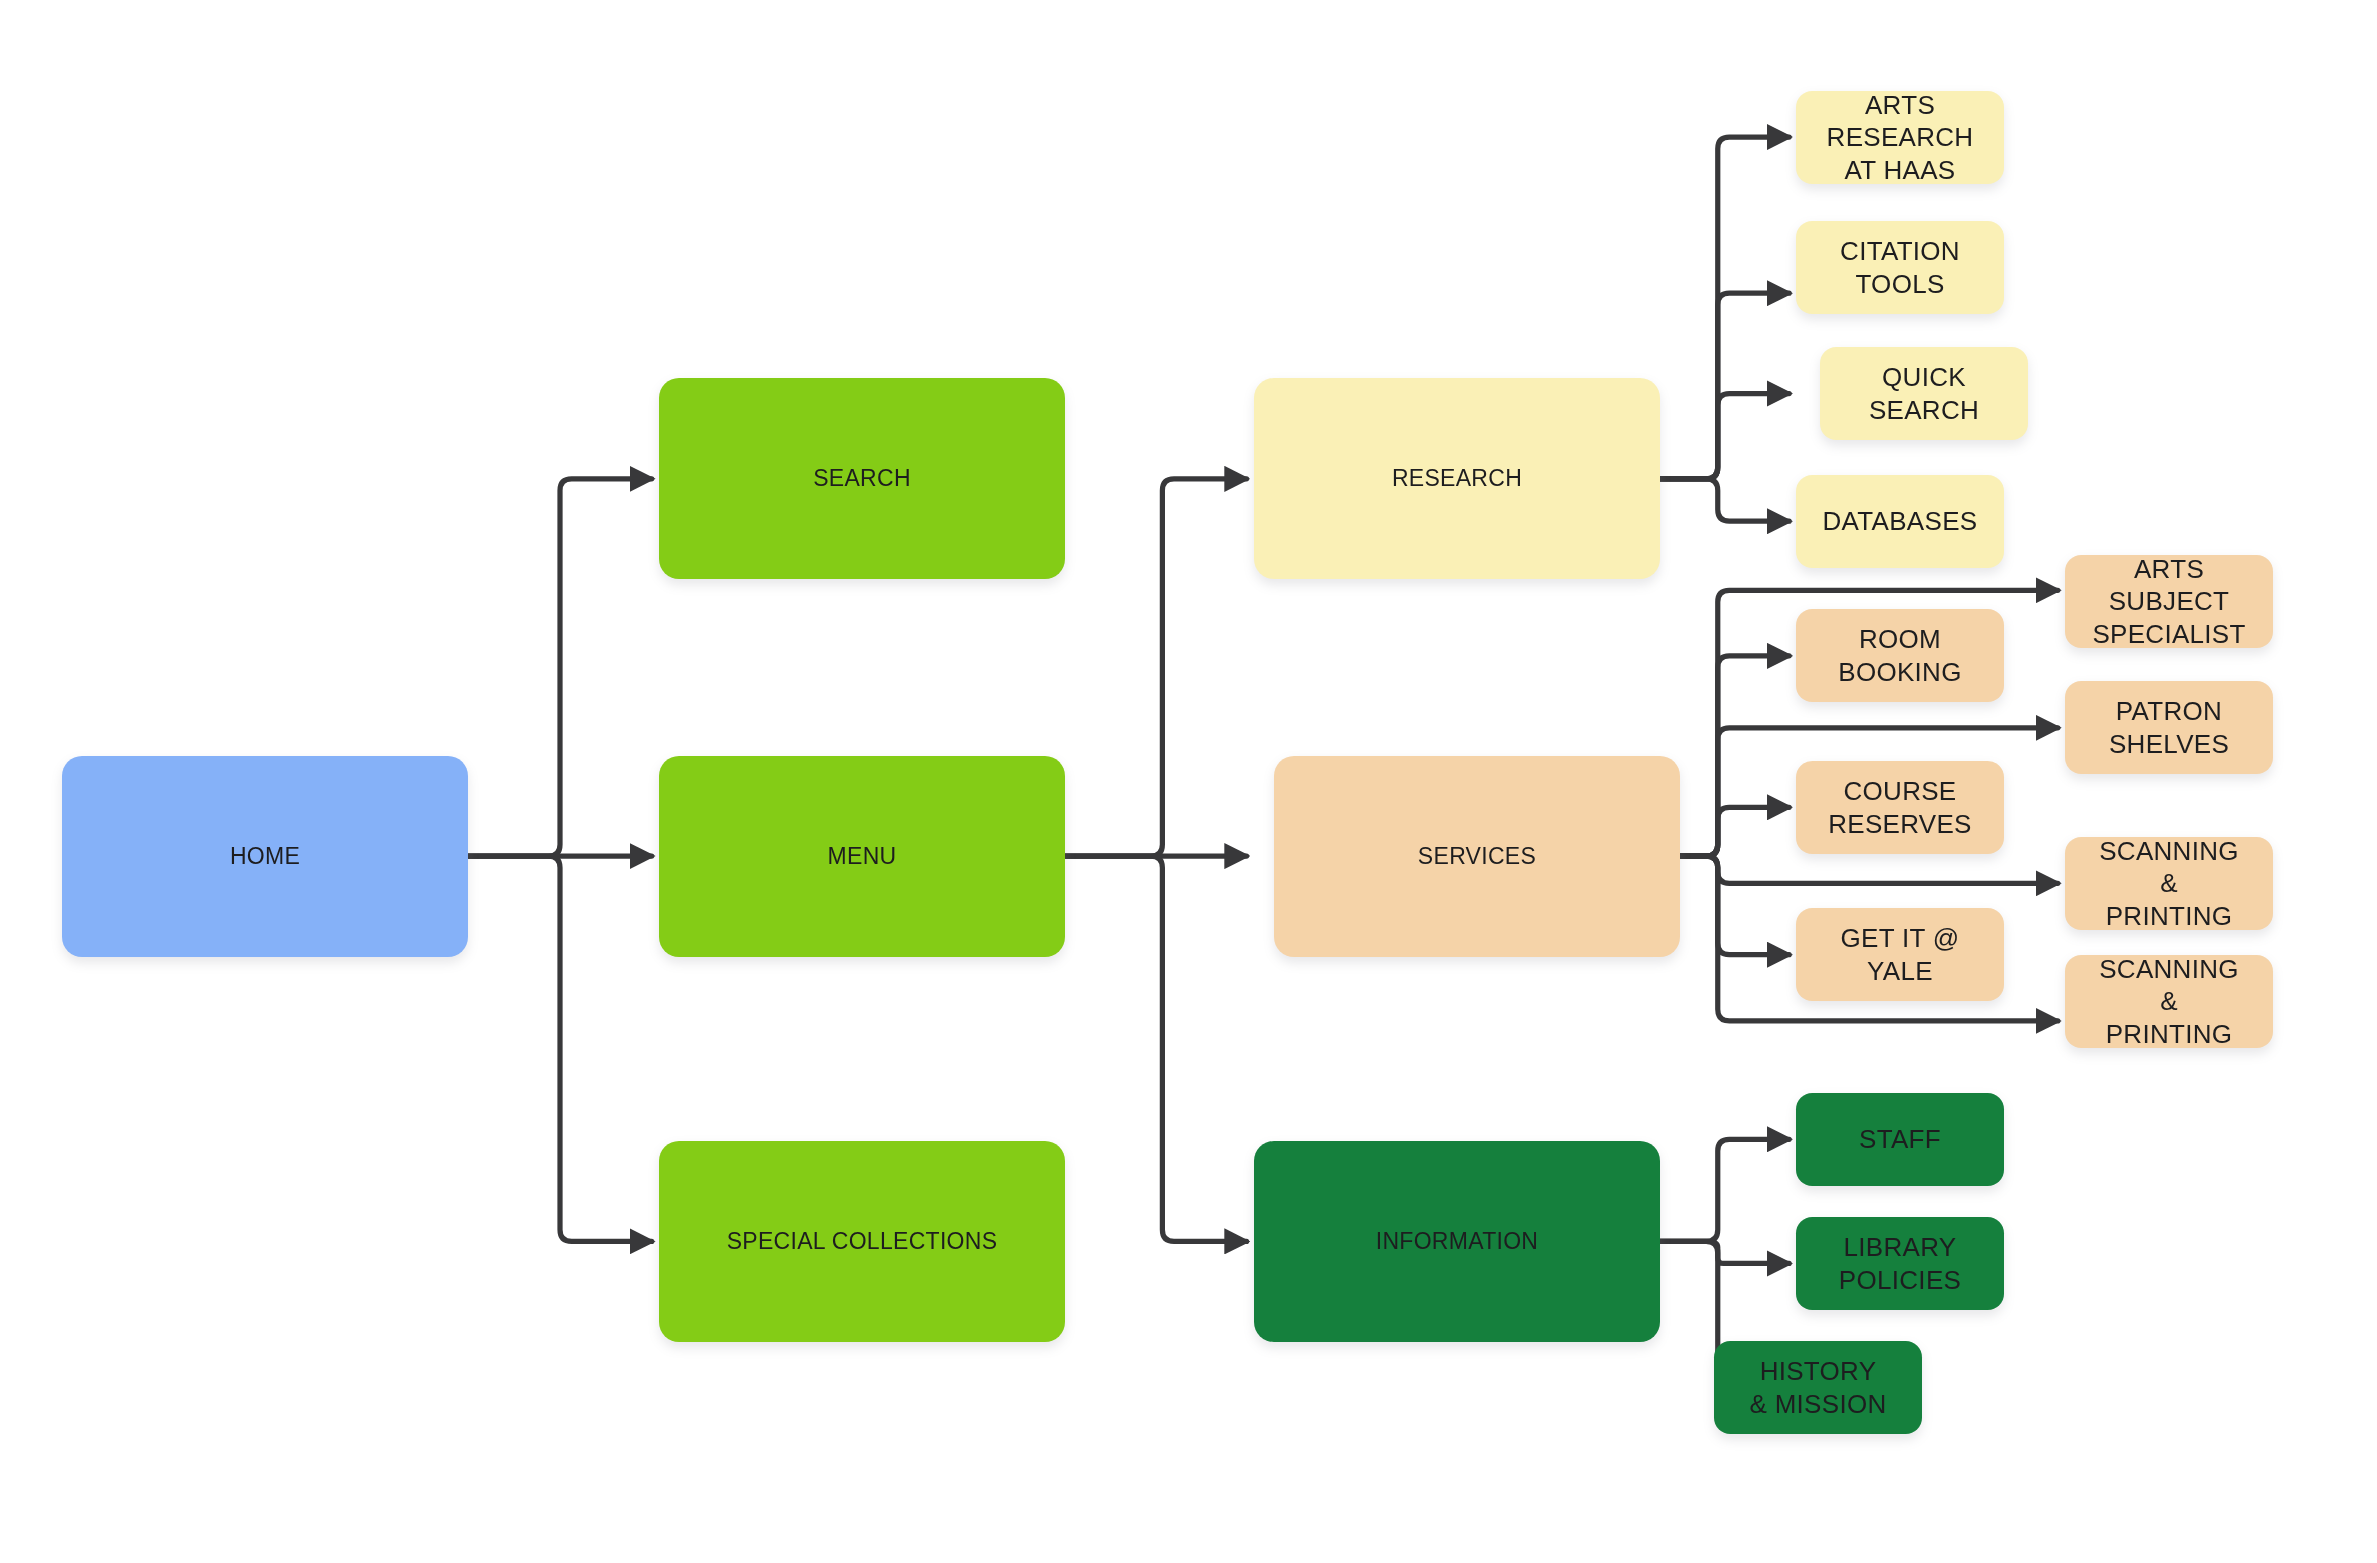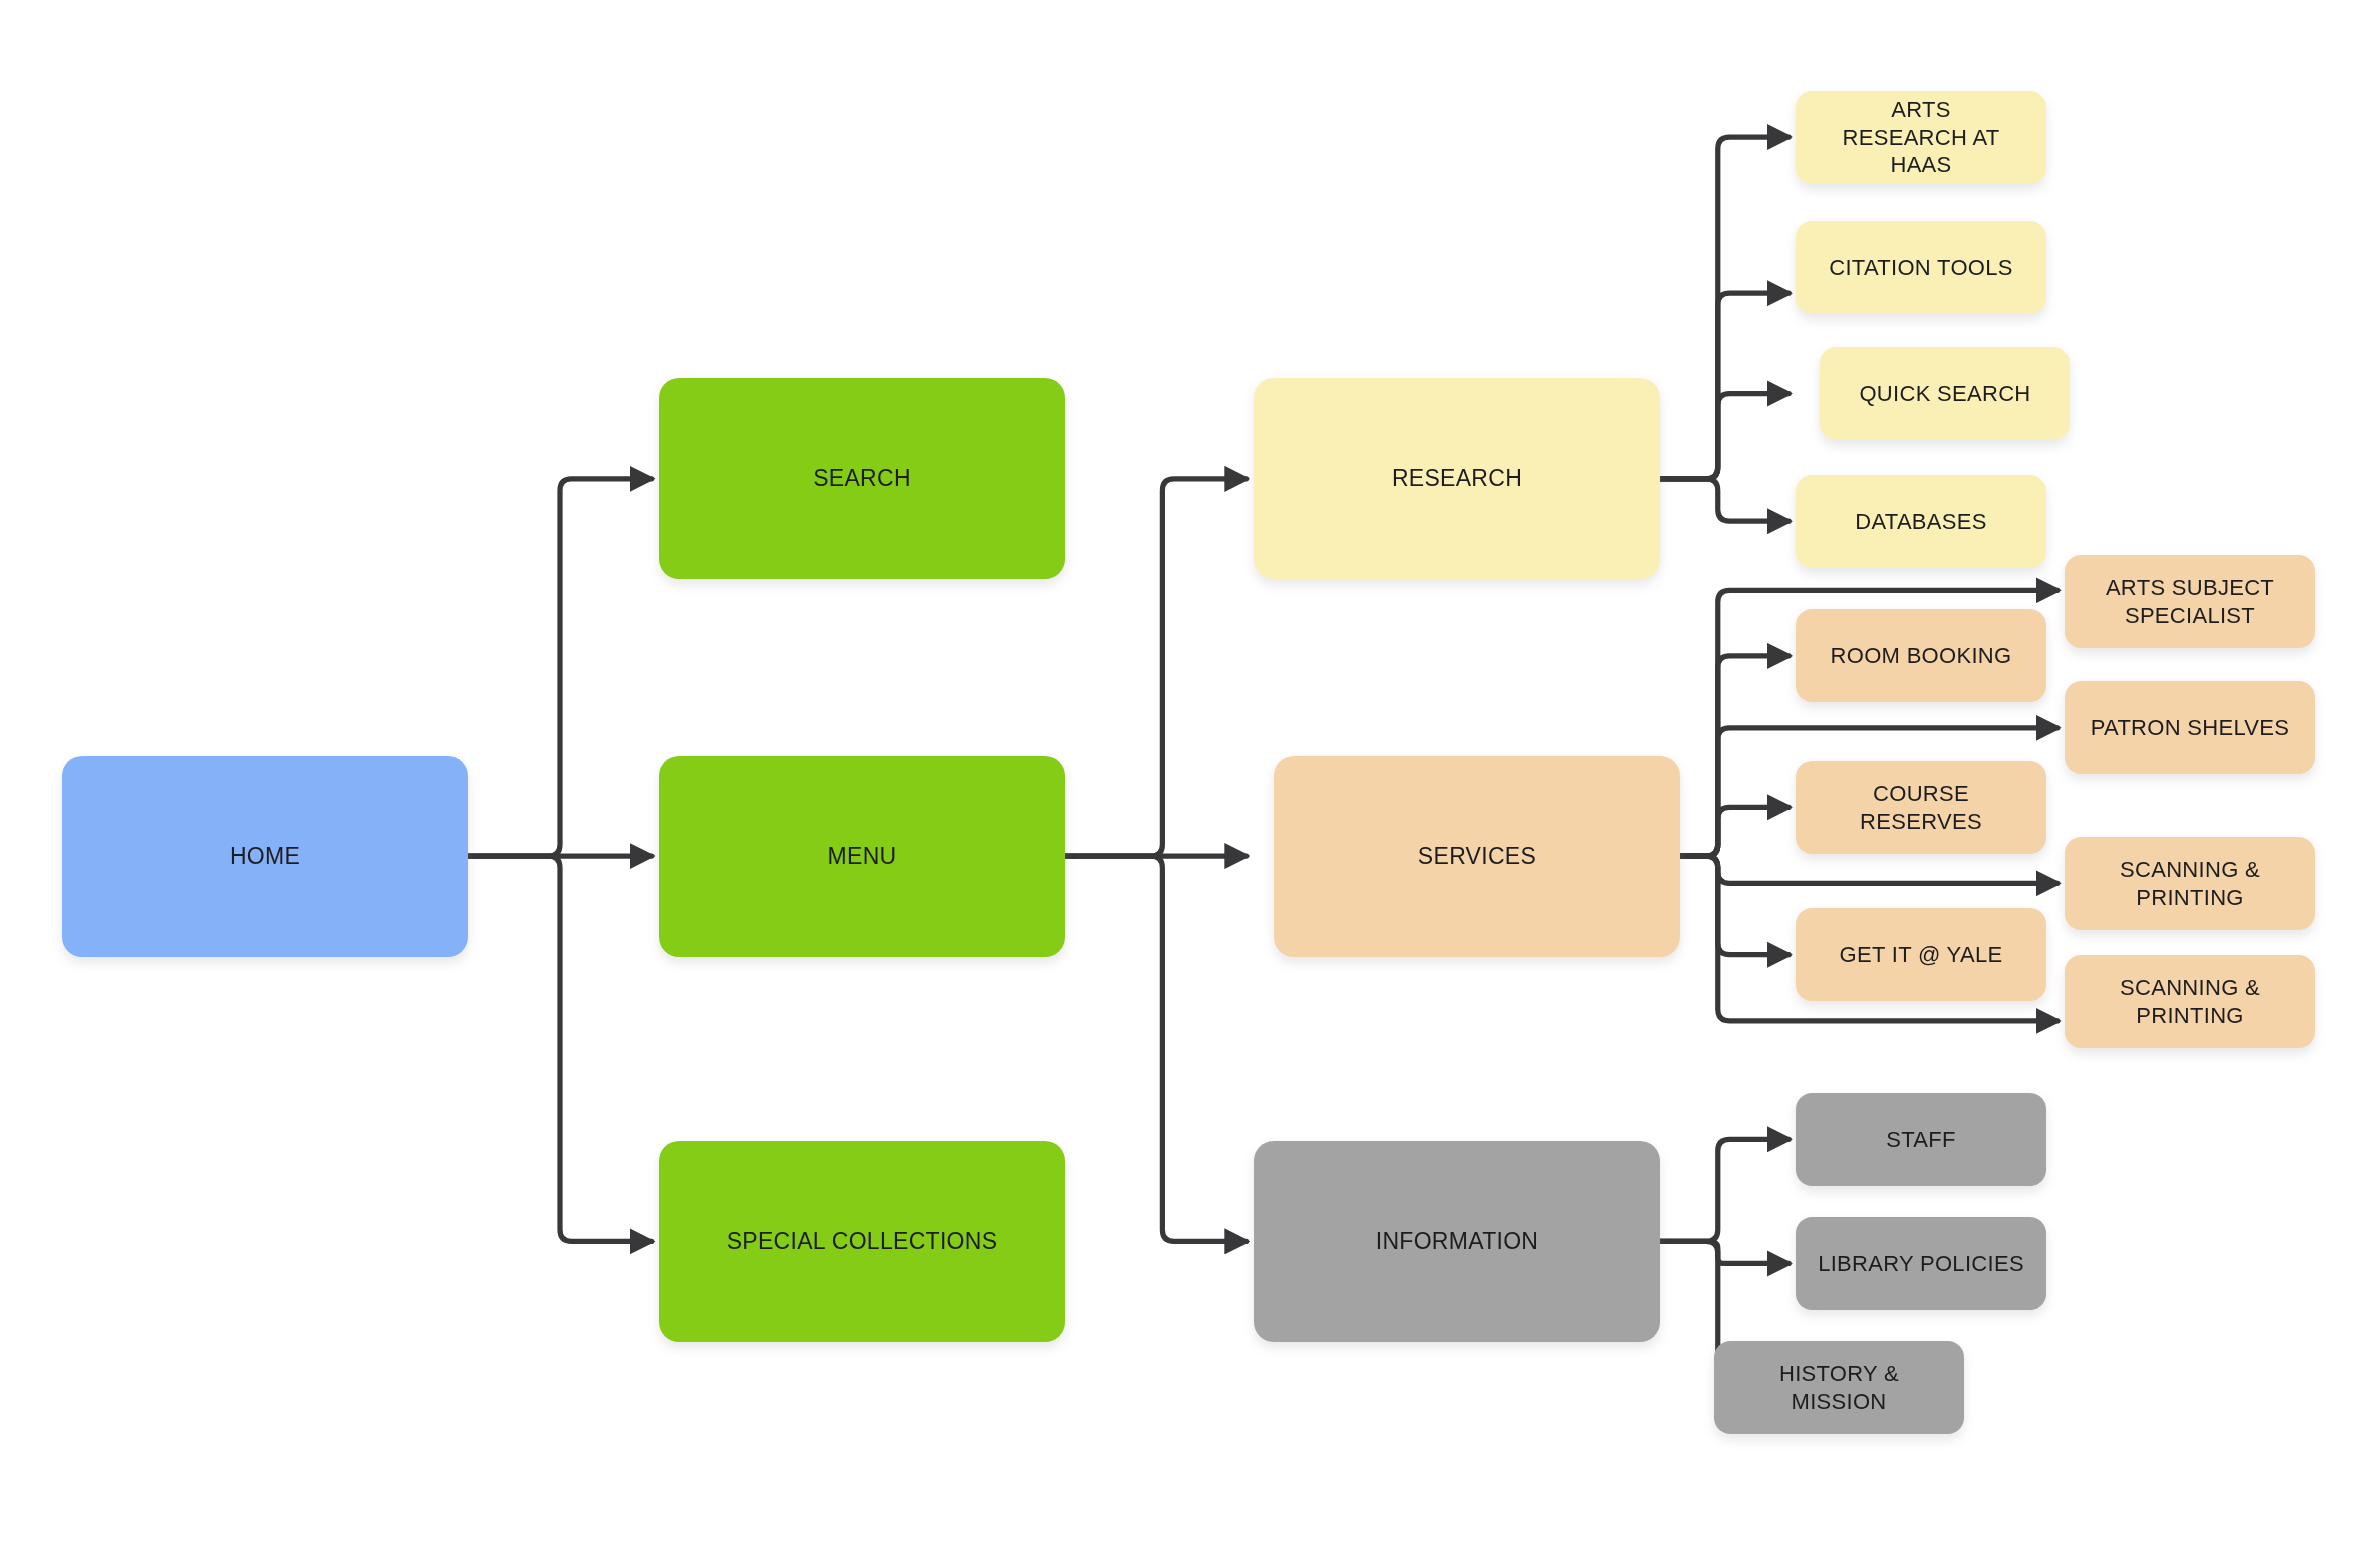--- a/index.html
+++ b/index.html
@@ -15,28 +15,28 @@
   .node {
     position: absolute; z-index: 2;
     display: flex; align-items: center; justify-content: center;
     text-align: center;
     color: #1d1d1f;
     letter-spacing: 0.3px;
     line-height: 1.25;
     box-shadow: 0 5.8px 10.4px rgba(130,130,140,0.18);
   }
   .big  { width: 406px; height: 201px; border-radius: 20px; font-size: 23px; padding: 0 17.4px; box-sizing: border-box; }
-  .leaf { width: 250px; height: 93px; border-radius: 16.3px; font-size: 22px; padding: 0 14px; box-sizing: border-box; }
+  .leaf { width: 208px; height: 93px; border-radius: 16.3px; font-size: 26px; padding: 0 14px; box-sizing: border-box; }
   .wrap2 { padding: 0 35px; } 
 
   .c-home     { background: #85b1f8; }
   .c-yellow   { background: #84cc16; }
   .c-paleyel  { background: #faf0b6; }
   .c-tan      { background: #f5d3a8; }
-  .c-pink     { background: #a3a3a3; }
+  .c-pink     { background: #15803d; }
 
   
   .n-home    { left: 62px;  top: 756px; }
   
   .n-search  { left: 659px; top: 378px; }
   .n-menu    { left: 659px; top: 756px; }
   .n-special { left: 659px; top: 1141px; }
   
   .n-research { left: 1254px; top: 378px; }
   .n-services { left: 1254px; top: 756px; margin-left: 20px; }

